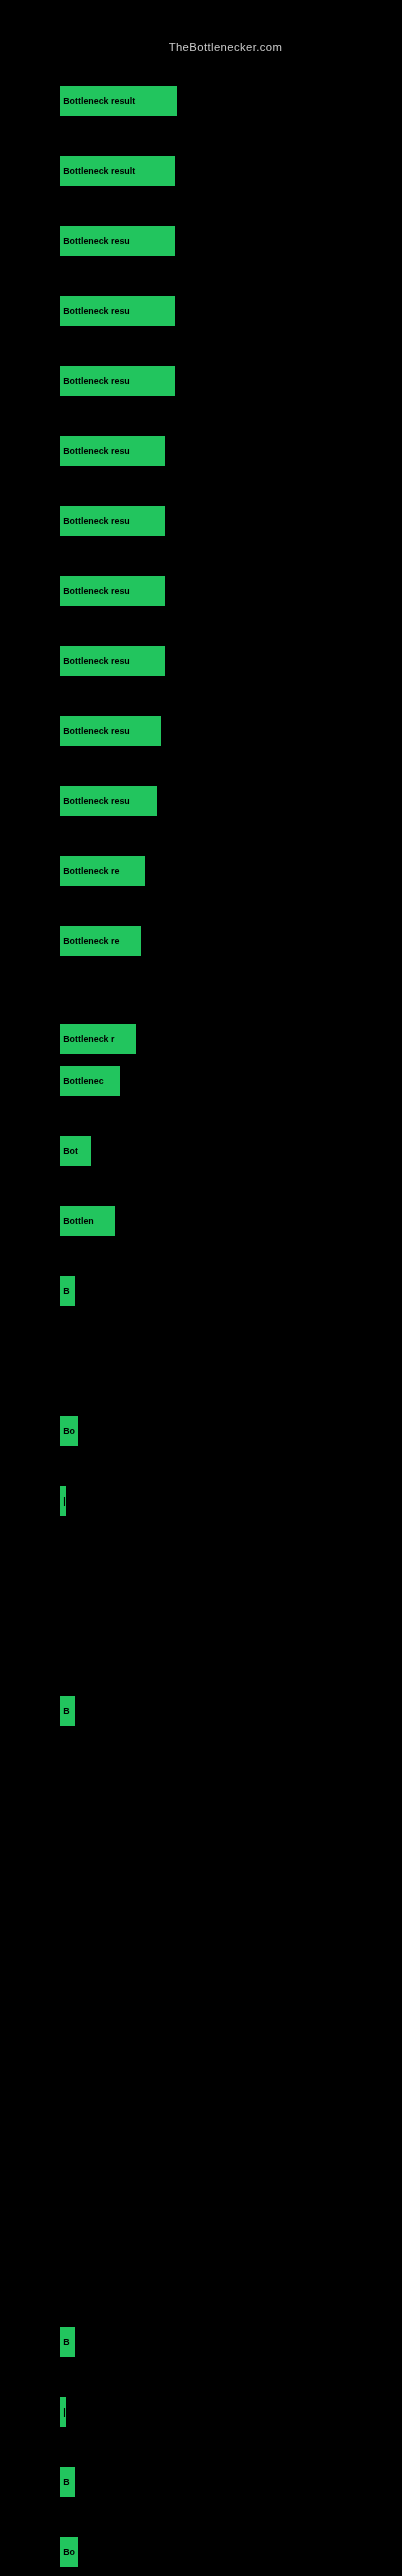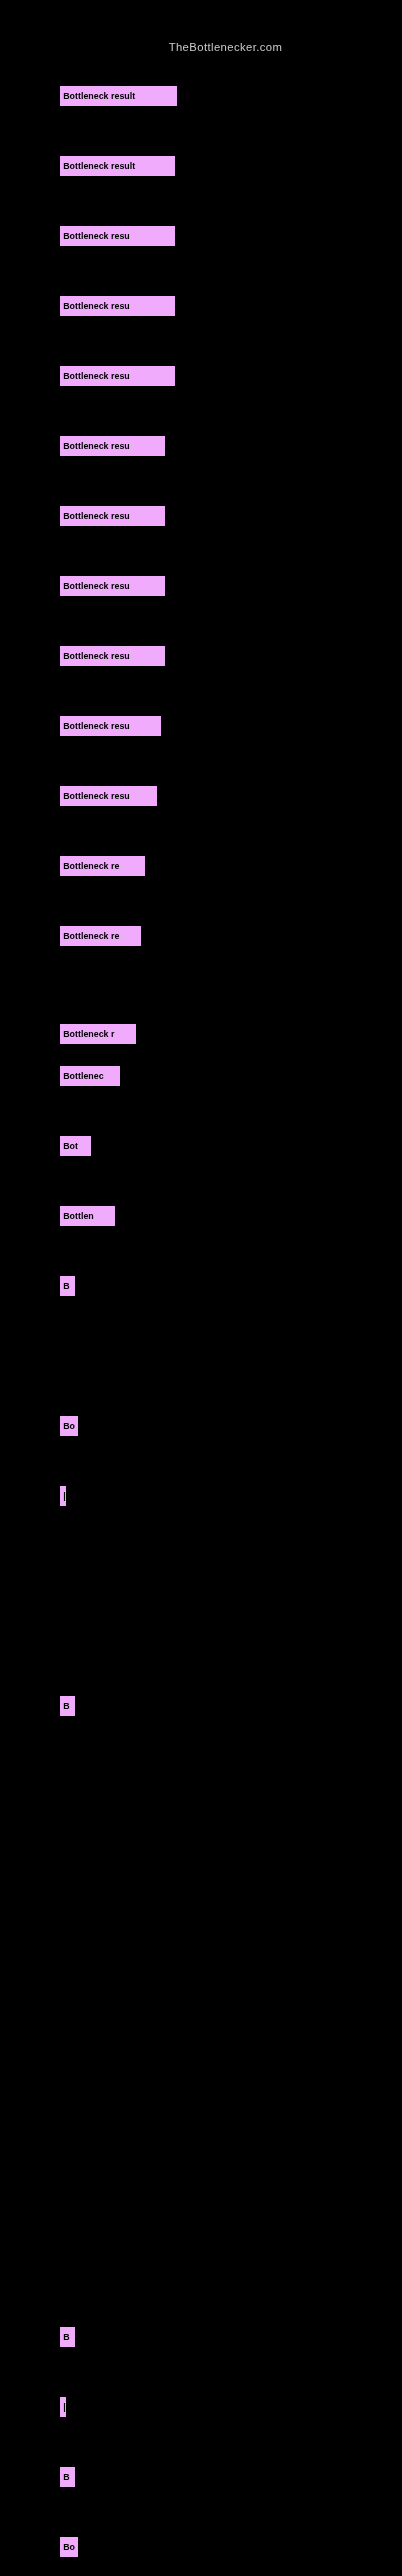--- a/index.html
+++ b/index.html
@@ -19,28 +19,28 @@
     }
     .bar-row {
       display: flex;
       align-items: center;
       margin-bottom: 0;
       position: absolute;
       left: 0;
       width: 100%;
     }
     .bar-label {
-      background: #f0abfc;
+      background: #22c55e;
       color: #000;
       font-size: 8.9px;
       font-weight: bold;
       padding: 1.6px 3.2px;
       white-space: nowrap;
       overflow: hidden;
-      height: 20px;
+      height: 30px;
       display: flex;
       align-items: center;
     }
   </style>
 </head>
 <body>
 
 <div class="site-title">TheBottlenecker.com</div>
 
 <div id="bars-container" style="position:relative; width:403px; height:2560px; margin-top:6.4px;">

